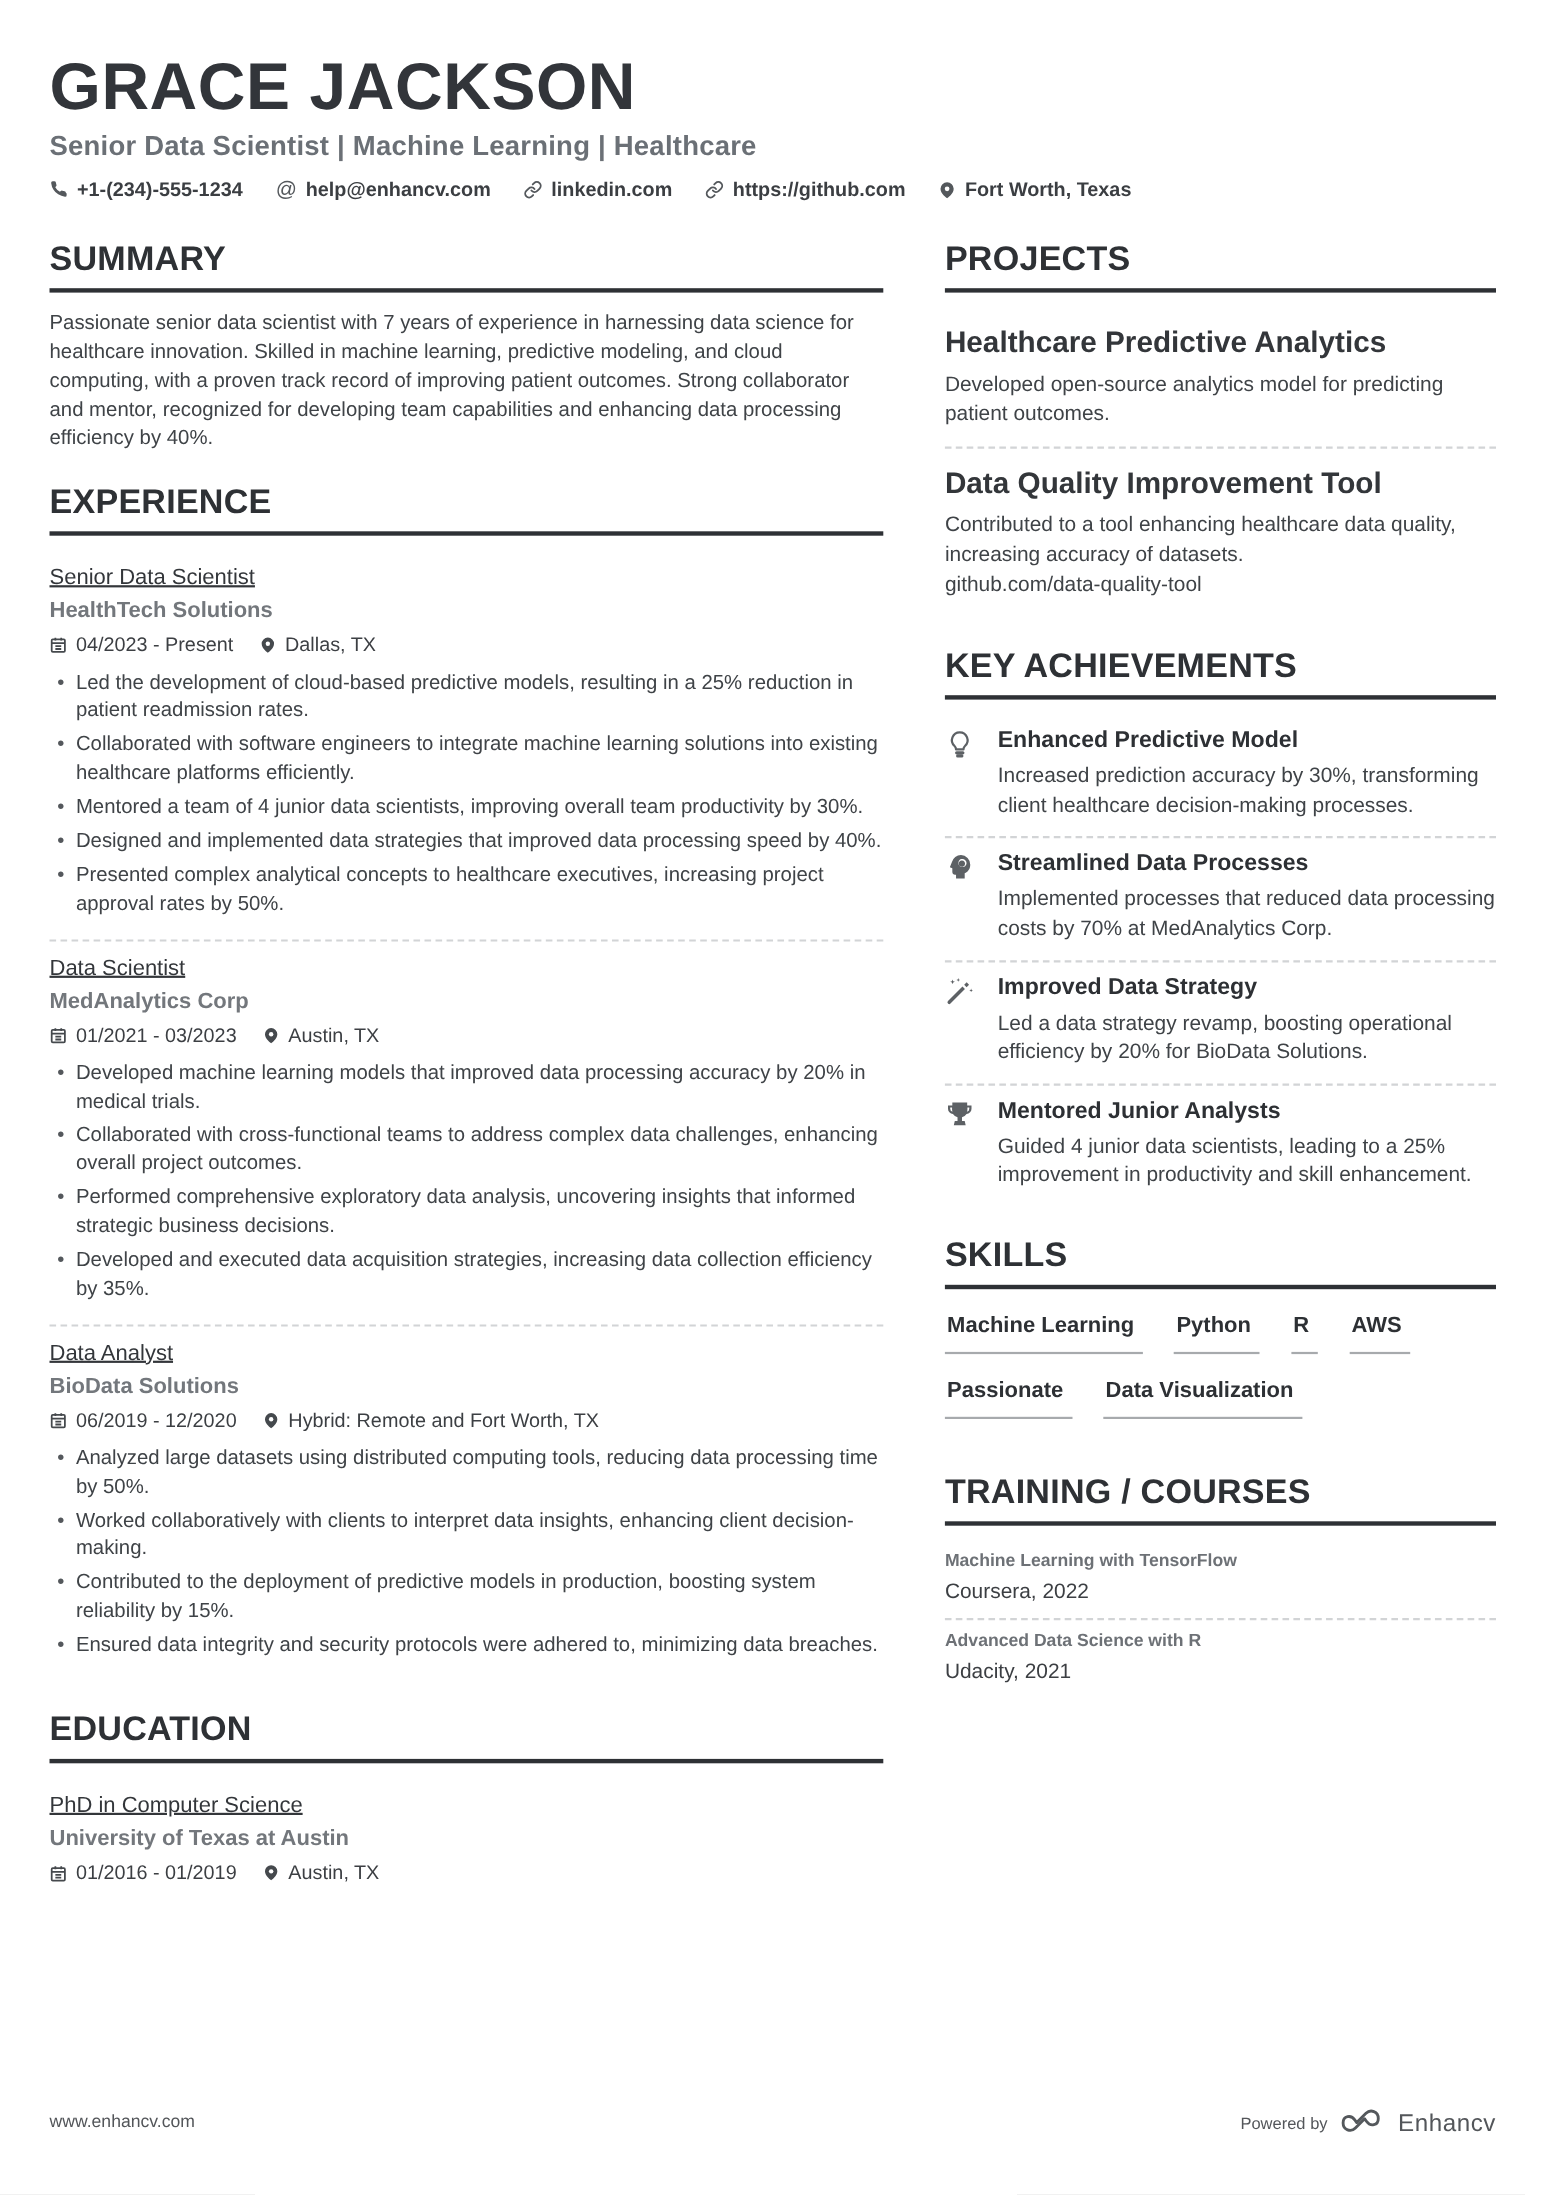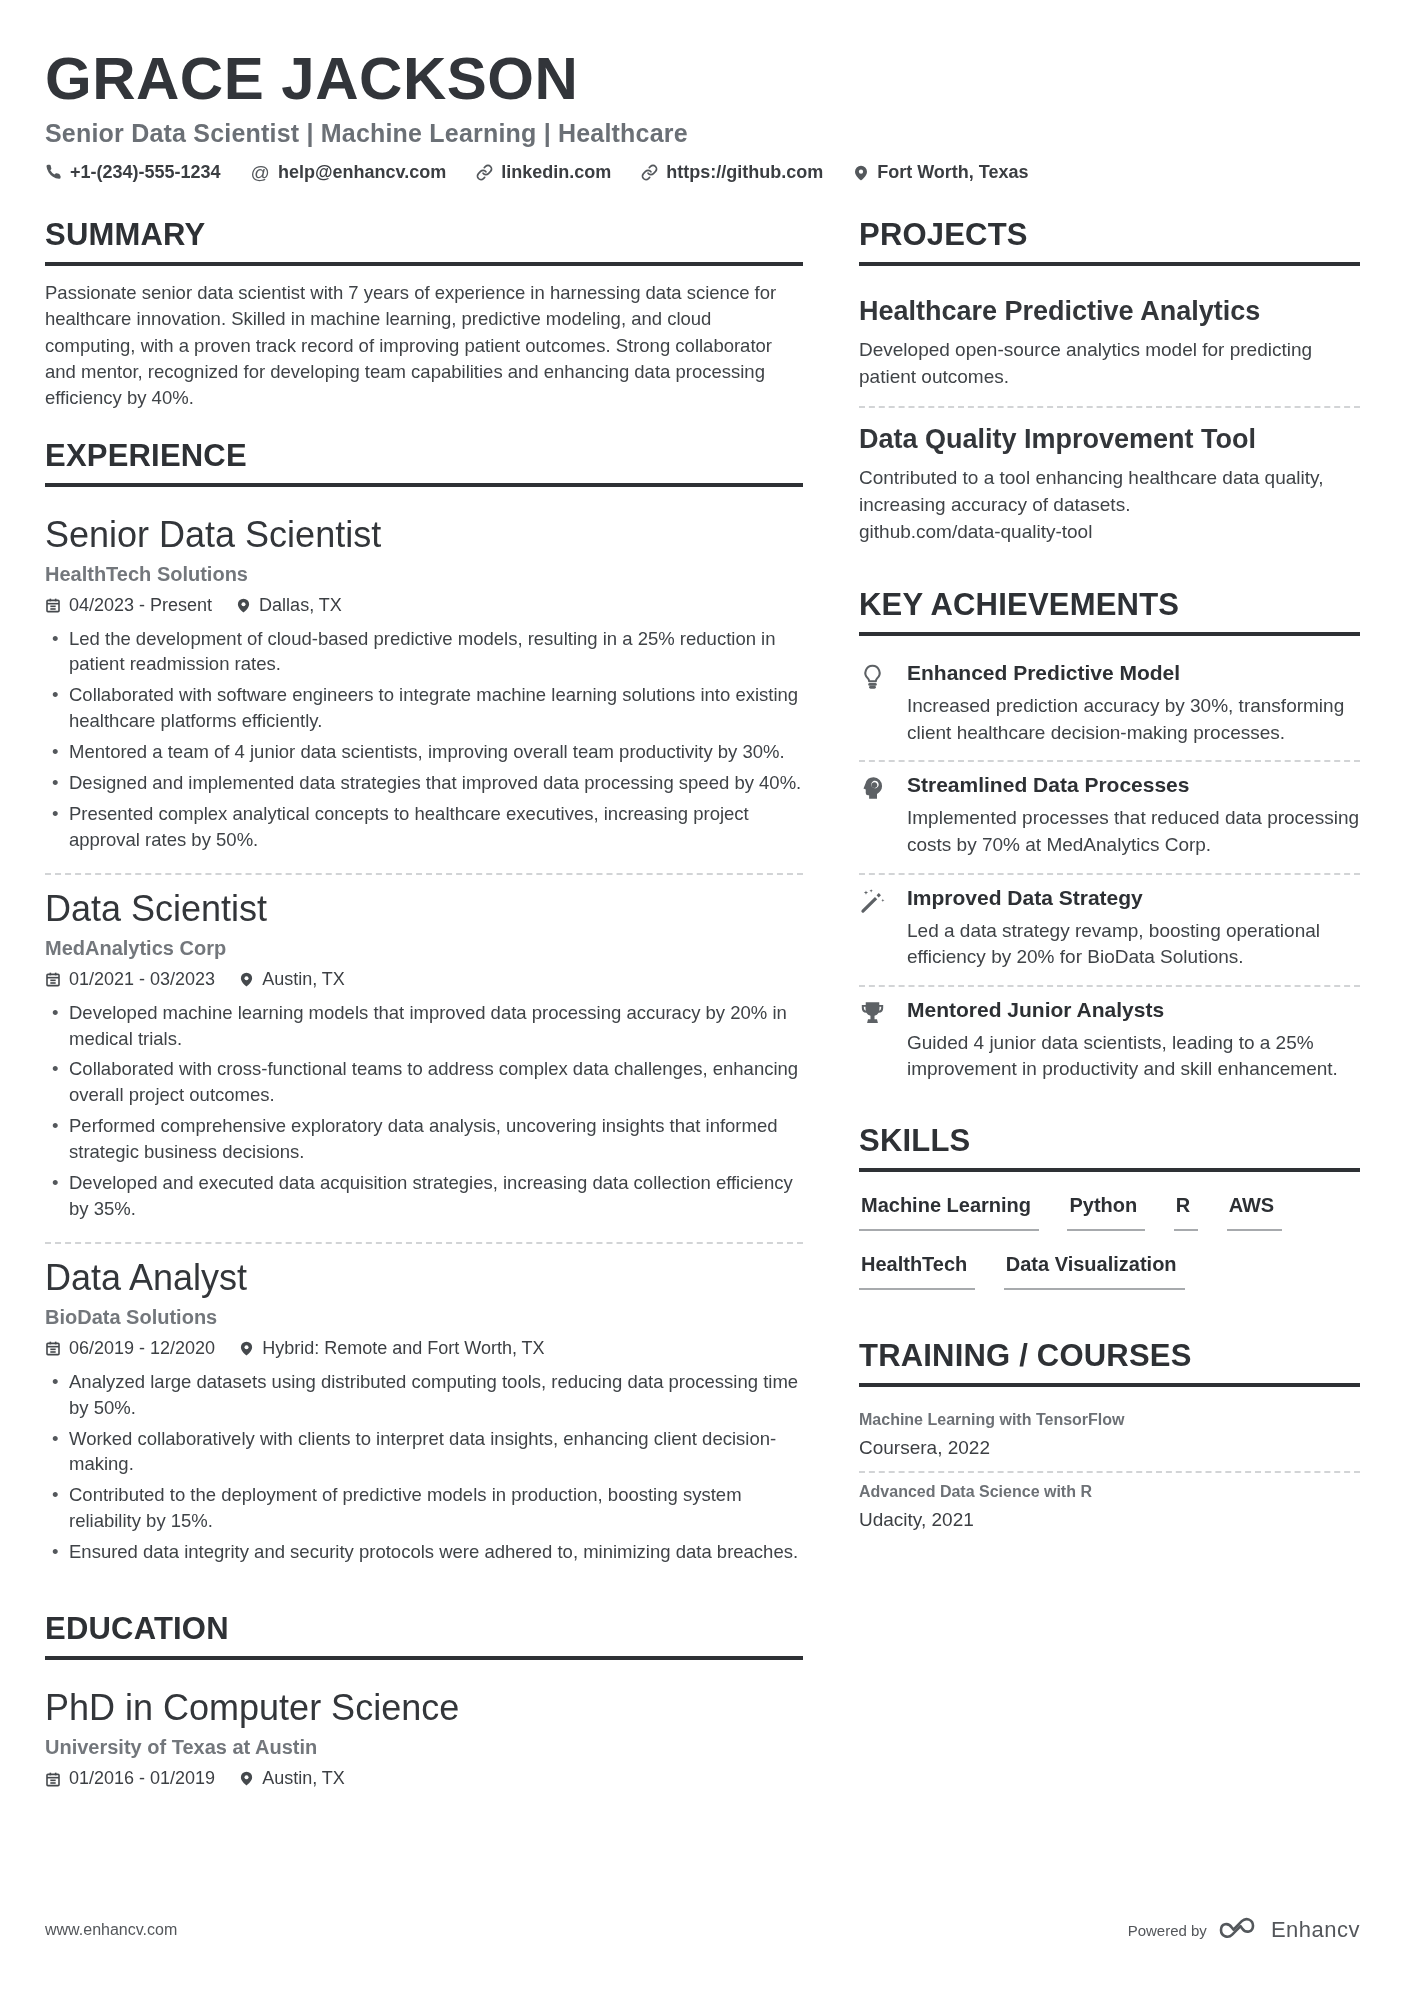--- a/index.html
+++ b/index.html
@@ -23,21 +23,21 @@
   .col-right { flex:1; min-width:0; }
   section { margin-bottom:26px; }
   h2.section-title {
     font-size:31px; font-weight:800; color:#2e3135; letter-spacing:.2px;
     padding-bottom:9px; border-bottom:4px solid #2e3135; margin-bottom:14px;
   }
   .body-text { font-size:18.5px; color:#3f4347; line-height:1.42; }
   
   .entry { padding:13px 0 15px; }
   .entry + .entry { border-top:2px dashed #d2d4d6; }
-  .entry-role { font-size:36px; font-weight:400; color:#33363a; margin-bottom:7px; }
+  .entry-role { font-size:20px; font-weight:400; color:#33363a; margin-bottom:7px;text-decoration:underline; }
   .entry-company { font-size:20px; font-weight:700; color:#73777c; margin-bottom:9px; }
   .meta-row { display:flex; align-items:center; gap:24px; margin-bottom:10px; }
   .meta-item { display:inline-flex; align-items:center; gap:8px; font-size:18px; color:#3c3f43; }
   .meta-item .icon { color:#45494d; }
   ul.bullets { list-style:none; margin-top:4px; }
   ul.bullets li {
     position:relative; padding-left:24px; font-size:18.5px; color:#3f4347;
     line-height:1.4; margin-bottom:5px;
   }
   ul.bullets li::before { content:"•"; position:absolute; left:7px; top:0; color:#54585c; }
@@ -353,21 +353,21 @@
         </div>
       </section>
 
       <section>
         <h2 class="section-title">SKILLS</h2>
         <div class="skills-wrap">
           <span class="skill">Machine Learning</span>
           <span class="skill">Python</span>
           <span class="skill">R</span>
           <span class="skill">AWS</span>
-          <span class="skill">HealthTech</span>
+          <span class="skill">Passionate</span>
           <span class="skill">Data Visualization</span>
         </div>
       </section>
 
       <section>
         <h2 class="section-title">TRAINING / COURSES</h2>
         <div class="course">
           <div class="course-name">Machine Learning with TensorFlow</div>
           <div class="course-provider">Coursera, 2022</div>
         </div>

